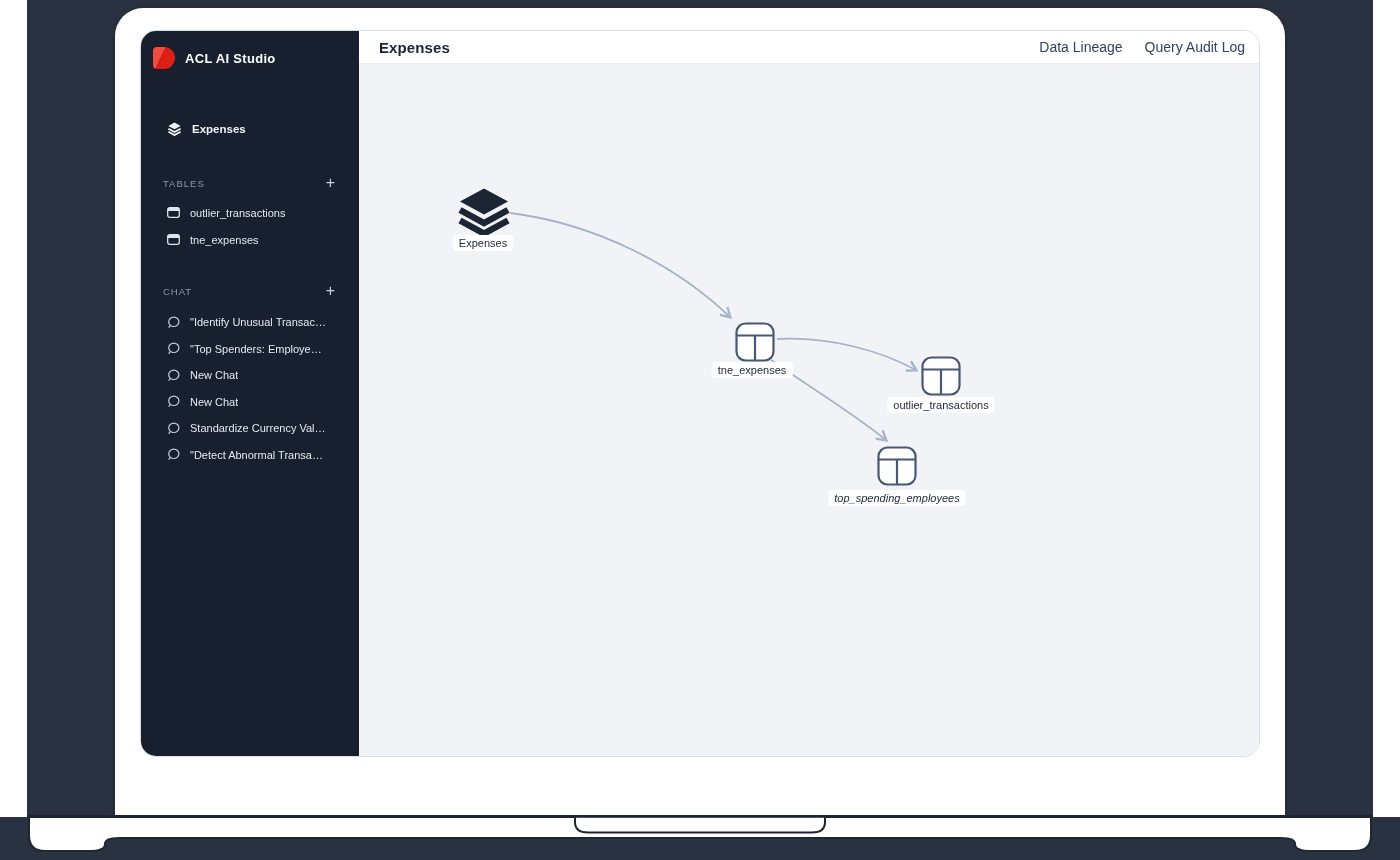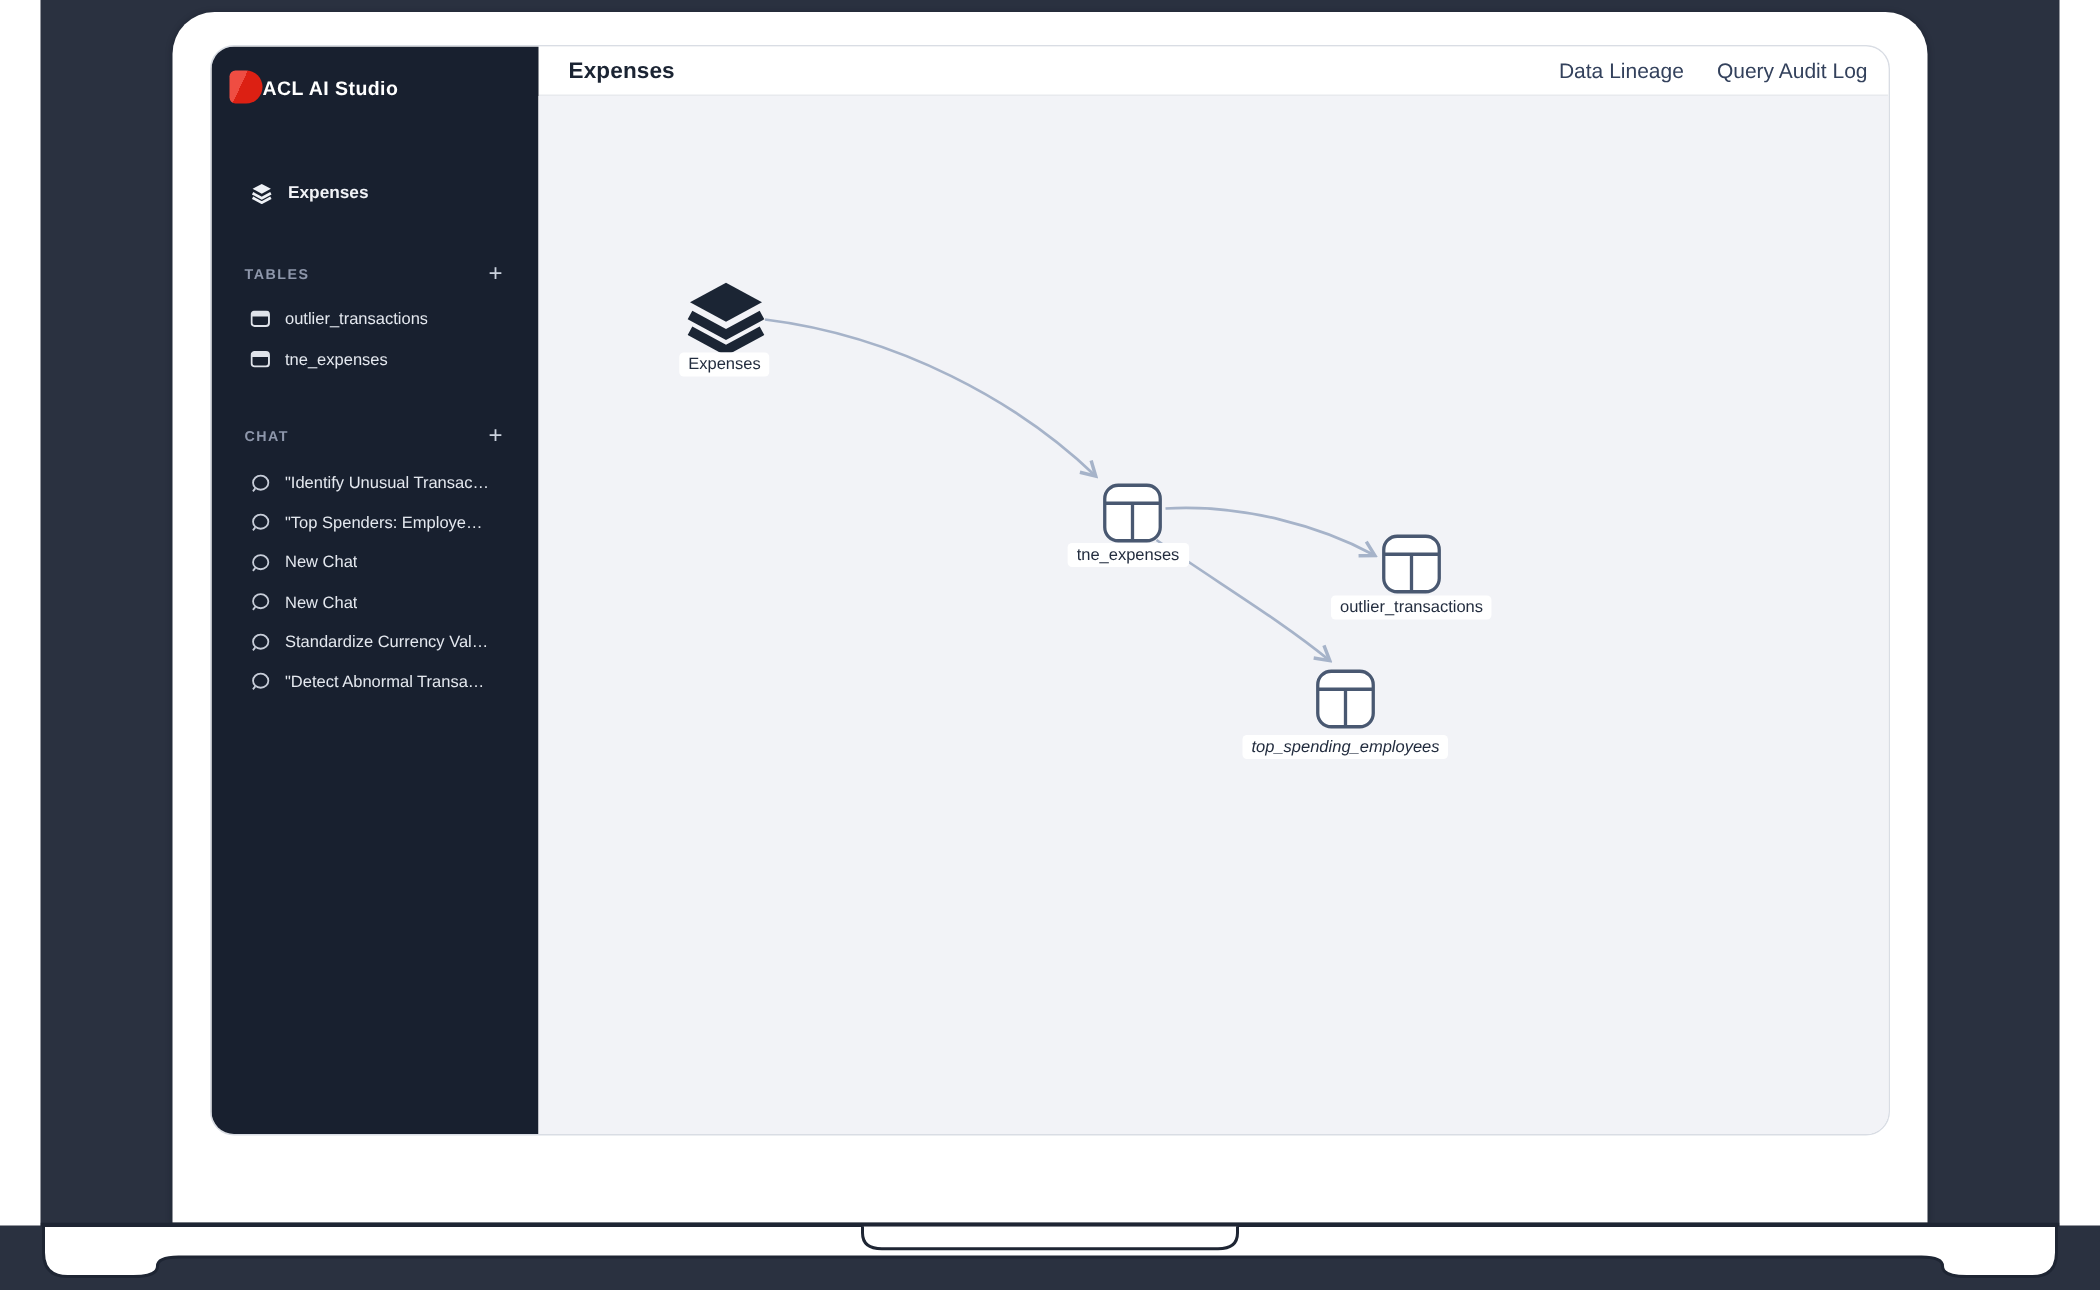--- a/index.html
+++ b/index.html
@@ -14,31 +14,31 @@
   
   .laptop-screen { position:absolute; left:115px; top:8px; width:1170px; height:807px;
     background:#ffffff; border-radius:28px 28px 0 0; box-shadow:0 1px 4px rgba(10,14,22,.35); }
 
   
   .app { position:absolute; left:25px; top:22px; width:1120px; height:727px;
     border-radius:16px; border:1px solid #d9dde4; overflow:hidden; display:flex; background:#ffffff; }
 
   
   .sidebar { width:218px; min-width:218px; background:#18202f; color:#e6e9f0; position:relative; }
-  .brand { display:flex; align-items:center; gap:0; margin:14px 0 0 12px; height:26px; }
+  .brand { display:flex; align-items:center; gap:10px; margin:14px 0 0 12px; height:26px; }
   .logo { width:22px; height:22px; border-radius:4px 11px 11px 4px;
     background:linear-gradient(115deg,#ef4d42 38%,#dc2013 38%); flex:0 0 auto; }
   .brand-name { font-size:13px; font-weight:700; letter-spacing:.3px; color:#ffffff; }
 
   .nav-item { display:flex; align-items:center; gap:10px; margin-top:46px; padding-left:26px; height:24px; cursor:pointer; }
   .nav-item span.txt { font-size:11.5px; font-weight:600; color:#f0f2f6; }
 
   .section-head { display:flex; align-items:center; justify-content:space-between;
     margin:0 24px 0 22px; height:16px; }
-  .section-title { font-size:9.5px; font-weight:700; letter-spacing:1px; color:#8e97ab; }
+  .section-title { font-size:9.5px; font-weight:400; letter-spacing:1px; color:#8e97ab; }
   .plus-btn { background:none; border:none; color:#cbd2de; font-size:16px; font-weight:300; line-height:14px; cursor:pointer; padding:0; }
 
   .side-row { display:flex; align-items:center; gap:10px; padding-left:26px; height:27px; cursor:pointer; }
   .side-row .lbl { font-size:11px; color:#e4e8ef; white-space:nowrap; overflow:hidden; }
 
   .tables-list { margin-top:8px; }
   .sec-tables { margin-top:34px; }
   .sec-chat { margin-top:30px; }
   .chat-list { margin-top:10px; }
   .chat-list .side-row { height:26.5px; }

